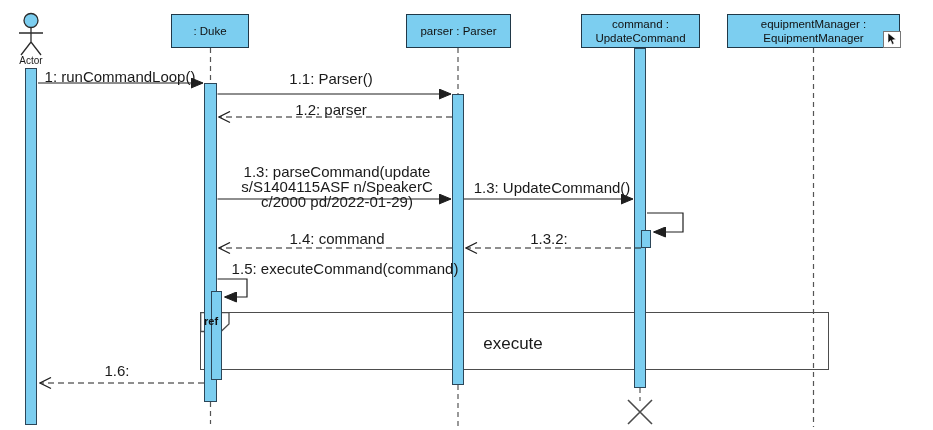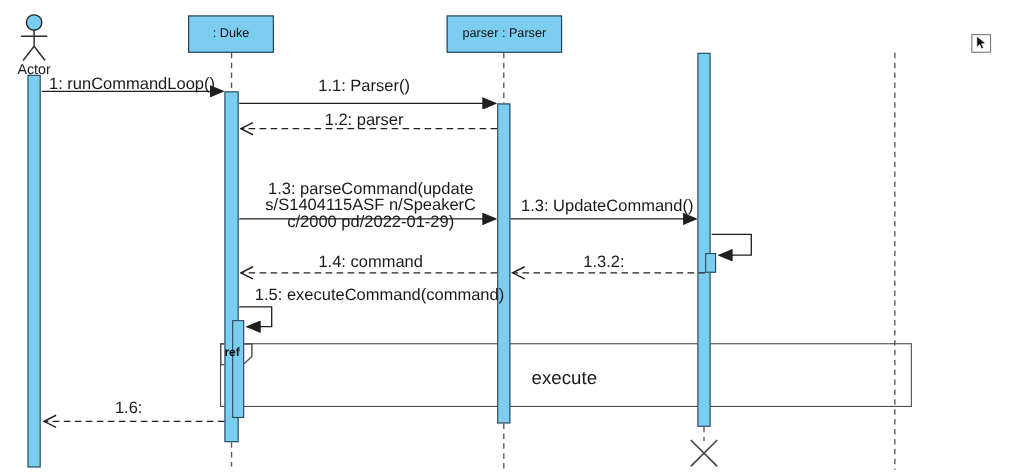--- a/index.html
+++ b/index.html
@@ -37,21 +37,21 @@
     display:flex; flex-direction:column; align-items:center; justify-content:center;
     font-size:11.5px; line-height:14px; color:#101010; text-align:center;
   }
   .label {
     position:absolute; z-index:5;
     font-size:15px; color:#1a1a1a; white-space:nowrap;
   }
   .label.centered { transform: translateX(-50%); }
   .multiline { text-align:center; line-height:15px; }
   .multiline span { display:block; }
-  .actor-label { position:absolute; z-index:5; transform:translateX(-50%); font-size:13px; color:#1a1a1a; }
+  .actor-label { position:absolute; z-index:5; transform:translateX(-50%); font-size:10px; color:#1a1a1a; }
   .ref-tab-label {
     position:absolute; z-index:6;
     font-size:11px; font-weight:bold; color:#111;
   }
   .cursor-badge {
     position:absolute; z-index:7;
     width:18px; height:17px;
     background:#ffffff;
     border:1px solid #777;
     box-sizing:border-box;
@@ -122,20 +122,28 @@
   </svg>
 
   <div class="actor-label" style="left:31px; top:55px;">Actor</div>
 
   <div class="head" style="left:171px; top:14px; width:78px; height:34px;">
     <span>: Duke</span>
   </div>
   <div class="head" style="left:406px; top:14px; width:105px; height:34px;">
     <span>parser : Parser</span>
   </div>
+  <div class="head" style="left:581px; top:14px; width:119px; height:34px;">
+    <span>command :</span>
+    <span>UpdateCommand</span>
+  </div>
+  <div class="head" style="left:727px; top:14px; width:173px; height:34px;">
+    <span>equipmentManager :</span>
+    <span>EquipmentManager</span>
+  </div>
 
   <div class="cursor-badge" style="left:883px; top:31px;">
     <svg width="12" height="13" viewBox="0 0 12 13">
       <path d="M2 0 L2 10 L4.6 7.6 L6.2 11.4 L8.1 10.5 L6.4 6.9 L10 6.4 Z" fill="#111" stroke="#fff" stroke-width="0.6"></path>
     </svg>
   </div>
 
   <div class="label centered" style="left:120px; top:68px;">1: runCommandLoop()</div>
   <div class="label centered" style="left:331px; top:70px;">1.1: Parser()</div>
   <div class="label centered" style="left:331px; top:101px;">1.2: parser</div>

